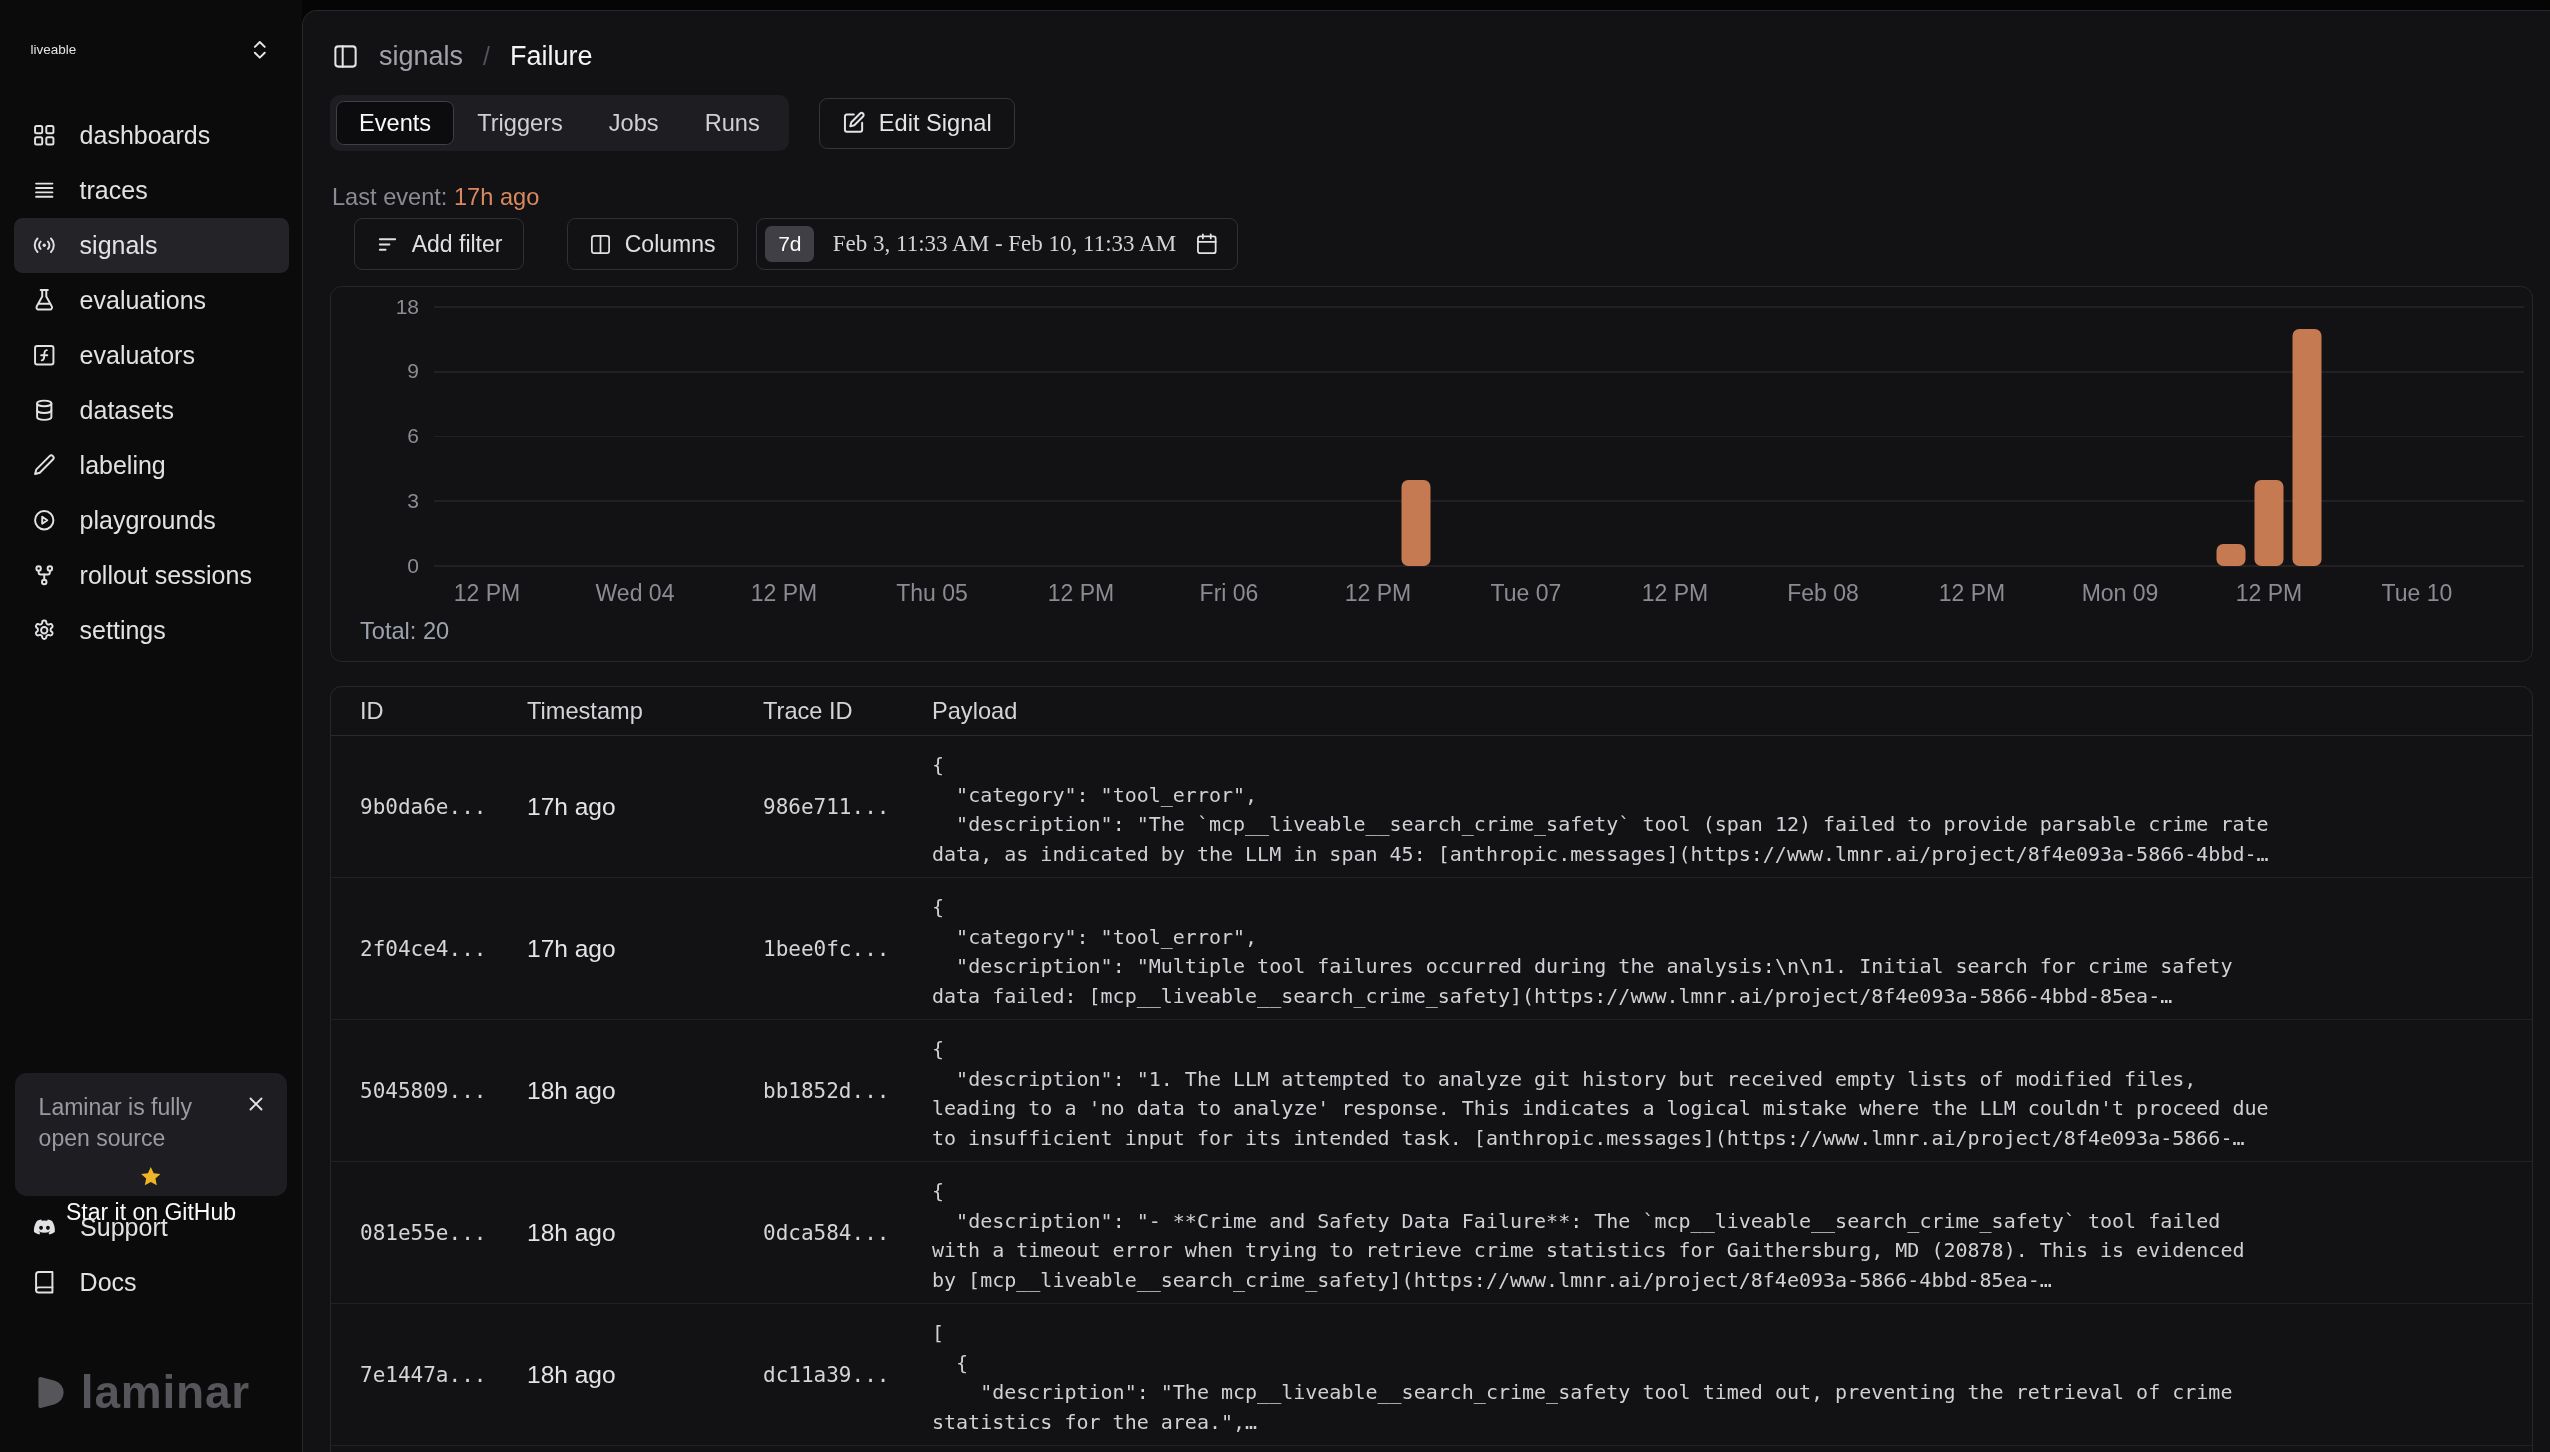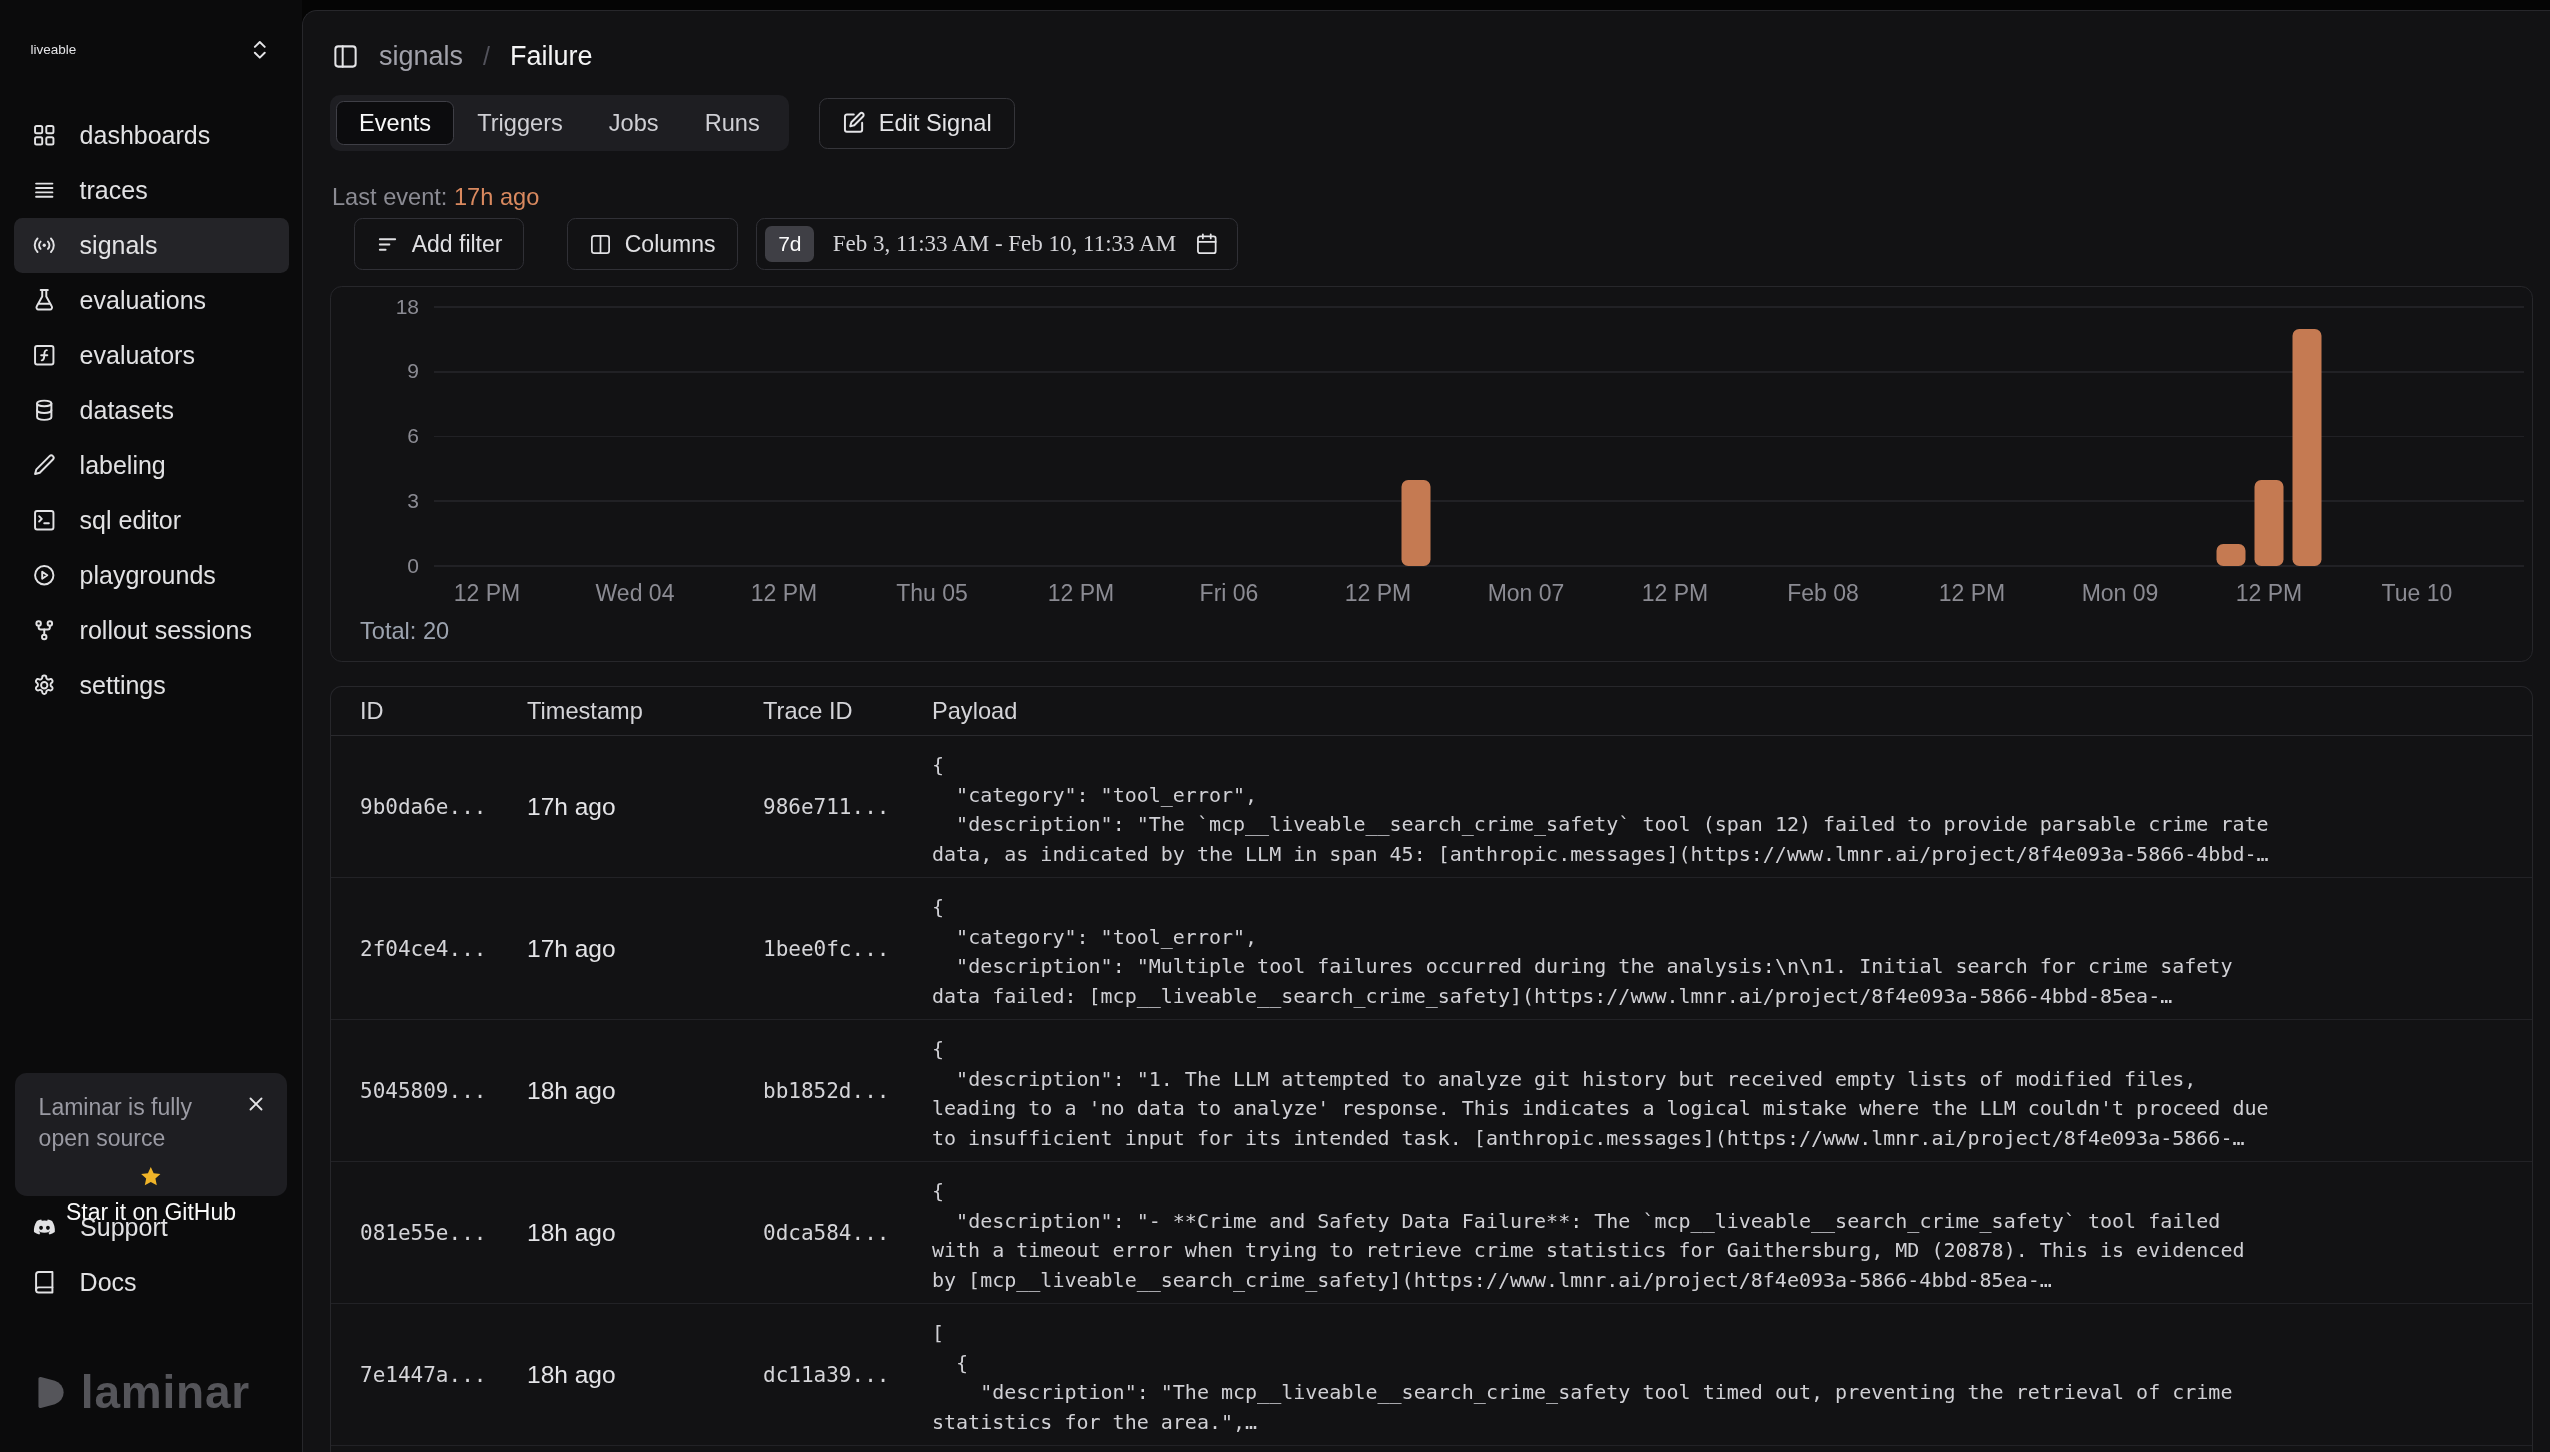--- a/index.html
+++ b/index.html
@@ -171,30 +171,20 @@
         <span>
           <svg width="24.5" height="24.5" viewBox="0 0 24 24" fill="none" stroke="currentColor" stroke-width="1.9" stroke-linecap="round" stroke-linejoin="round">
             <path d="M17.2 3.1a2.3 2.3 0 1 1 3.3 3.3L7.6 19.3 3 20.6l1.3-4.6L17.2 3.1z"></path>
           </svg>
         </span>
         <span>labeling</span>
       </div>
       <div class="nav-item">
         <span>
           <svg width="24.5" height="24.5" viewBox="0 0 24 24" fill="none" stroke="currentColor" stroke-width="1.9" stroke-linecap="round" stroke-linejoin="round">
-            <rect x="3" y="3" width="18" height="18" rx="2"></rect>
-            <path d="M7 8l2.6 2.6L7 13.2"></path>
-            <path d="M12 15h4.5"></path>
-          </svg>
-        </span>
-        <span>sql editor</span>
-      </div>
-      <div class="nav-item">
-        <span>
-          <svg width="24.5" height="24.5" viewBox="0 0 24 24" fill="none" stroke="currentColor" stroke-width="1.9" stroke-linecap="round" stroke-linejoin="round">
             <circle cx="12" cy="12" r="9"></circle>
             <path d="M10 8.6l5 3.4-5 3.4z"></path>
           </svg>
         </span>
         <span>playgrounds</span>
       </div>
       <div class="nav-item">
         <span>
           <svg width="24.5" height="24.5" viewBox="0 0 24 24" fill="none" stroke="currentColor" stroke-width="1.9" stroke-linecap="round" stroke-linejoin="round">
             <circle cx="6.5" cy="5.3" r="2.2"></circle>
@@ -359,21 +349,21 @@
         <div class="ylab" style="top: 267px;">0</div>
       </div>
       <div id="xlabs">
         <div class="xlab" style="left: 156px;">12 PM</div>
         <div class="xlab" style="left: 304px;">Wed 04</div>
         <div class="xlab" style="left: 453px;">12 PM</div>
         <div class="xlab" style="left: 601px;">Thu 05</div>
         <div class="xlab" style="left: 750px;">12 PM</div>
         <div class="xlab" style="left: 898px;">Fri 06</div>
         <div class="xlab" style="left: 1047px;">12 PM</div>
-        <div class="xlab" style="left: 1195px;">Mon 07</div>
+        <div class="xlab" style="left: 1195px;">Tue 07</div>
         <div class="xlab" style="left: 1344px;">12 PM</div>
         <div class="xlab" style="left: 1492px;">Feb 08</div>
         <div class="xlab" style="left: 1641px;">12 PM</div>
         <div class="xlab" style="left: 1789px;">Mon 09</div>
         <div class="xlab" style="left: 1938px;">12 PM</div>
         <div class="xlab" style="left: 2086px;">Tue 10</div>
       </div>
     </section>
 
   <section class="tablecard">

